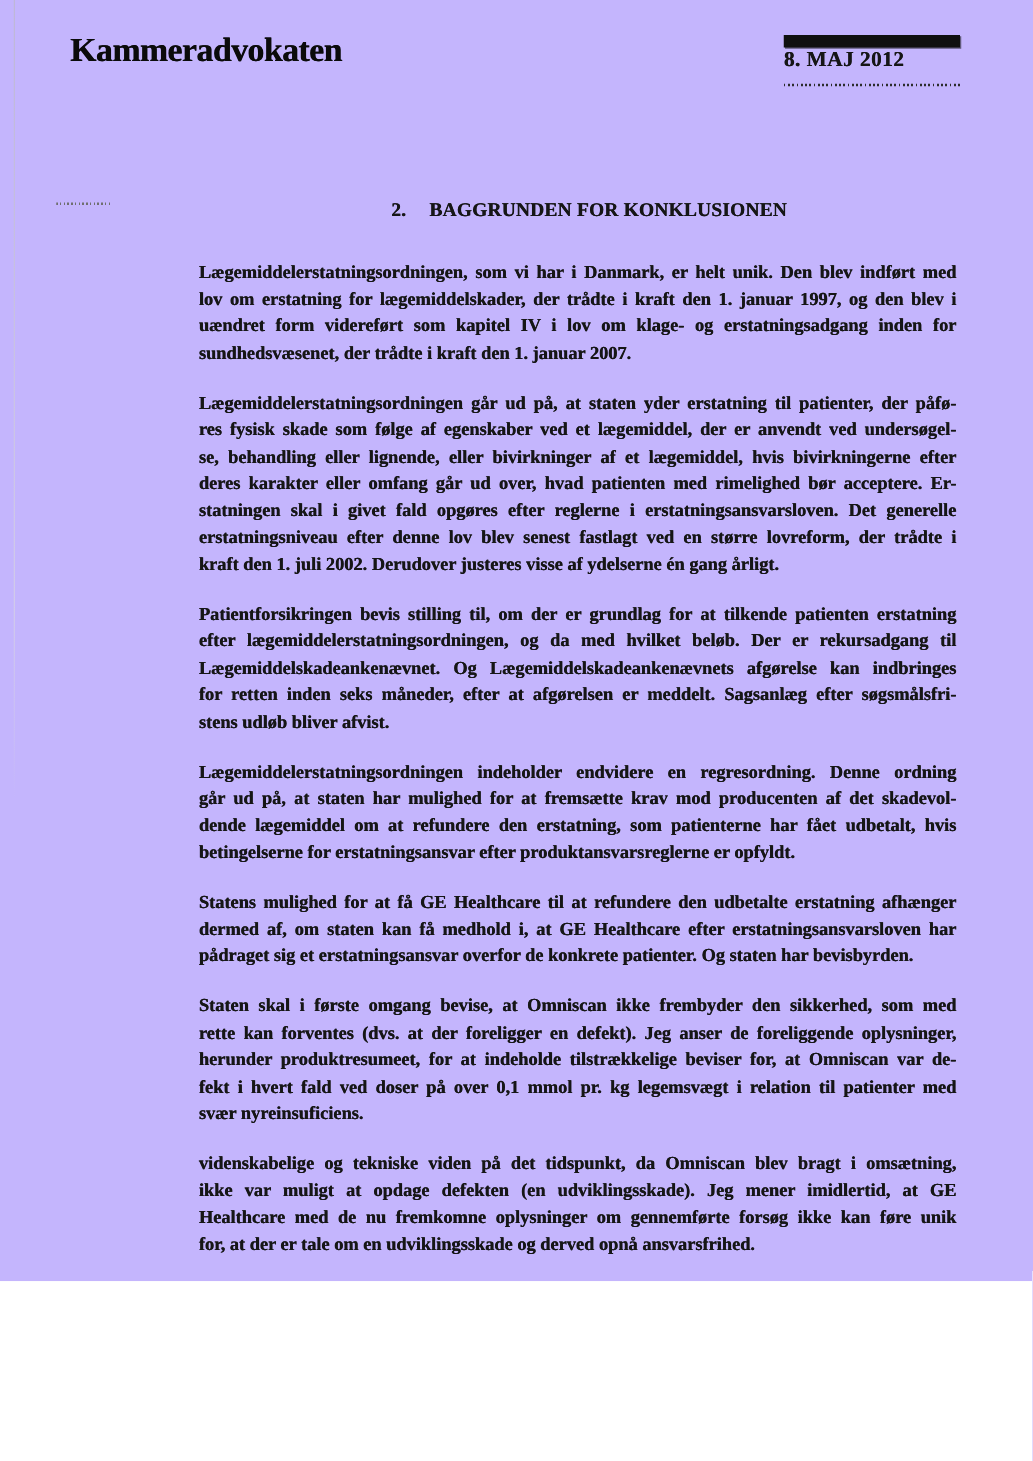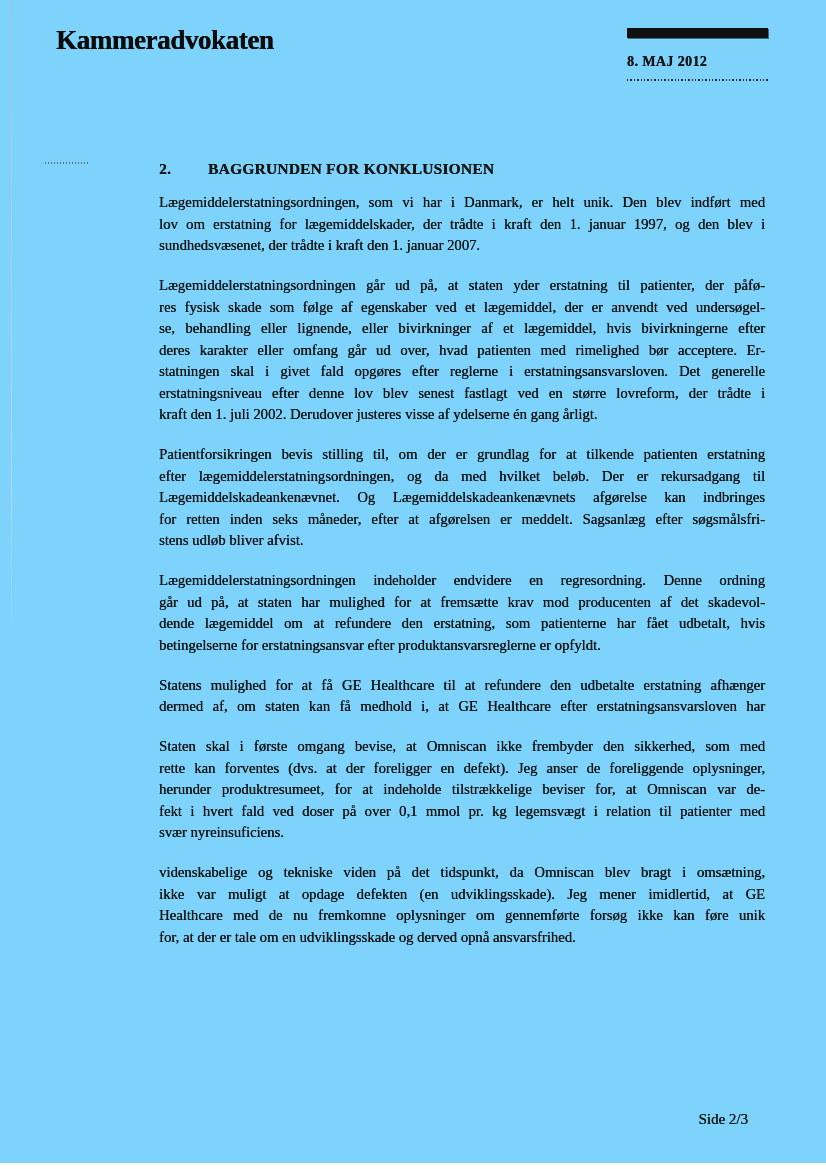--- a/index.html
+++ b/index.html
@@ -1,20 +1,20 @@
 <!DOCTYPE html>
 <html><head>
 <meta charset="utf-8">
 <style>
   html, body { margin: 0; padding: 0; background: #ffffff; }
   .page {
     position: relative;
     width: 826px;
-    height: 1163px;
-    background: #7dd3fc;
+    height: 1025px;
+    background: #c4b5fd;
     overflow: hidden;
     font-family: "Liberation Serif", serif;
     color: #161616;
   }
   
   .scan-line {
     position: absolute;
     left: 11px; top: 0;
     width: 1px; height: 640px;
     background: linear-gradient(#b9b9b9, #dcdcdc 75%, rgba(220,220,220,0));
@@ -34,22 +34,22 @@
     position: absolute;
     left: 627px; top: 28px;
     width: 141px;
   }
   .black-bar {
     height: 10px;
     background: #101010;
     box-shadow: 1px 1px 0 rgba(16,16,16,0.55);
   }
   .date {
-    margin-top: 16px;
-    font-size: 14px;
+    margin-top: 0;
+    font-size: 17px;
     font-weight: 700;
     letter-spacing: 0.4px;
     white-space: nowrap;
     text-shadow: 0.3px 0 0 currentColor;
   }
   .dotted-rule {
     margin-top: 9px;
     height: 2px;
     background: repeating-linear-gradient(90deg, #2c2c2c 0 1.4px, rgba(0,0,0,0) 1.4px 3.4px);
   }
@@ -61,29 +61,31 @@
   }
   .content {
     position: absolute;
     left: 159px; top: 160px;
     width: 606px;
   }
   .heading {
     font-size: 15.5px;
     font-weight: 700;
     letter-spacing: 0.2px;
-    margin: 0 0 14px 0;
+    margin: 0 0 30px 0;
     text-shadow: 0.3px 0 0 currentColor;
+    text-align: center;
   }
   .h-num { display: inline-block; width: 49px; }
   .para {
     font-size: 14.7px;
     line-height: 21.5px;
     margin: 0 0 18.5px 0;
     text-shadow: 0.3px 0 0 currentColor;
+    font-weight: bold;
   }
   .para .line {
     text-align: justify;
     text-align-last: justify;
   }
   .para .line.last {
     text-align-last: left;
   }
   .footer {
     position: absolute;
@@ -110,20 +112,21 @@
   <div class="margin-mark"></div>
 
   <div class="content">
     <div class="heading">
       <span class="h-num">2.</span><span class="h-title">BAGGRUNDEN FOR KONKLUSIONEN</span>
     </div>
     <div id="paragraphs">
         <div class="para">
           <div class="line">Lægemiddelerstatningsordningen, som vi har i Danmark, er helt unik. Den blev indført med</div>
           <div class="line">lov om erstatning for lægemiddelskader, der trådte i kraft den 1. januar 1997, og den blev i</div>
+          <div class="line">uændret form videreført som kapitel IV i lov om klage- og erstatningsadgang inden for</div>
           <div class="line last">sundhedsvæsenet, der trådte i kraft den 1. januar 2007.</div>
         </div>
         <div class="para">
           <div class="line">Lægemiddelerstatningsordningen går ud på, at staten yder erstatning til patienter, der påfø-</div>
           <div class="line">res fysisk skade som følge af egenskaber ved et lægemiddel, der er anvendt ved undersøgel-</div>
           <div class="line">se, behandling eller lignende, eller bivirkninger af et lægemiddel, hvis bivirkningerne efter</div>
           <div class="line">deres karakter eller omfang går ud over, hvad patienten med rimelighed bør acceptere. Er-</div>
           <div class="line">statningen skal i givet fald opgøres efter reglerne i erstatningsansvarsloven. Det generelle</div>
           <div class="line">erstatningsniveau efter denne lov blev senest fastlagt ved en større lovreform, der trådte i</div>
           <div class="line last">kraft den 1. juli 2002. Derudover justeres visse af ydelserne én gang årligt.</div>
@@ -137,20 +140,21 @@
         </div>
         <div class="para">
           <div class="line">Lægemiddelerstatningsordningen indeholder endvidere en regresordning. Denne ordning</div>
           <div class="line">går ud på, at staten har mulighed for at fremsætte krav mod producenten af det skadevol-</div>
           <div class="line">dende lægemiddel om at refundere den erstatning, som patienterne har fået udbetalt, hvis</div>
           <div class="line last">betingelserne for erstatningsansvar efter produktansvarsreglerne er opfyldt.</div>
         </div>
         <div class="para">
           <div class="line">Statens mulighed for at få GE Healthcare til at refundere den udbetalte erstatning afhænger</div>
           <div class="line">dermed af, om staten kan få medhold i, at GE Healthcare efter erstatningsansvarsloven har</div>
+          <div class="line last">pådraget sig et erstatningsansvar overfor de konkrete patienter. Og staten har bevisbyrden.</div>
         </div>
         <div class="para">
           <div class="line">Staten skal i første omgang bevise, at Omniscan ikke frembyder den sikkerhed, som med</div>
           <div class="line">rette kan forventes (dvs. at der foreligger en defekt). Jeg anser de foreliggende oplysninger,</div>
           <div class="line">herunder produktresumeet, for at indeholde tilstrækkelige beviser for, at Omniscan var de-</div>
           <div class="line">fekt i hvert fald ved doser på over 0,1 mmol pr. kg legemsvægt i relation til patienter med</div>
           <div class="line last">svær nyreinsuficiens.</div>
         </div>
         <div class="para">
           <div class="line">videnskabelige og tekniske viden på det tidspunkt, da Omniscan blev bragt i omsætning,</div>

